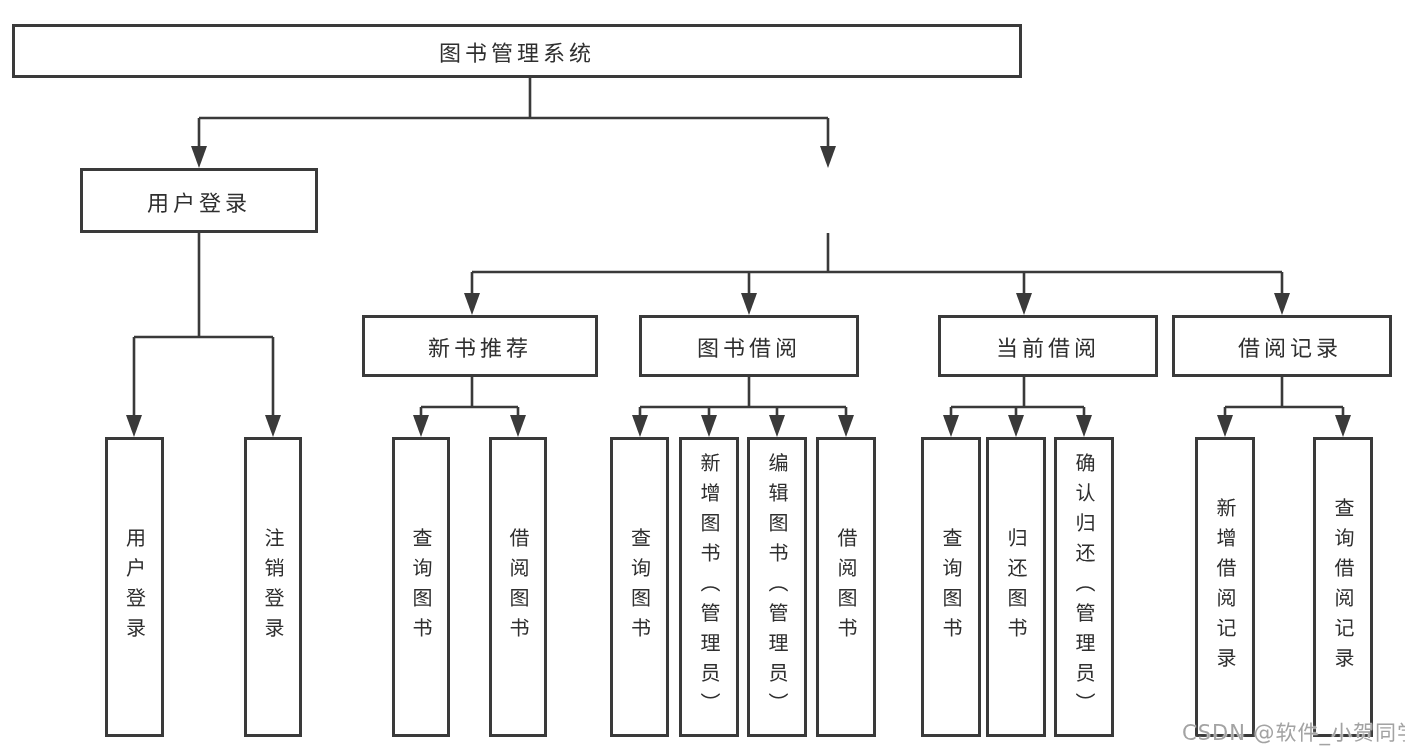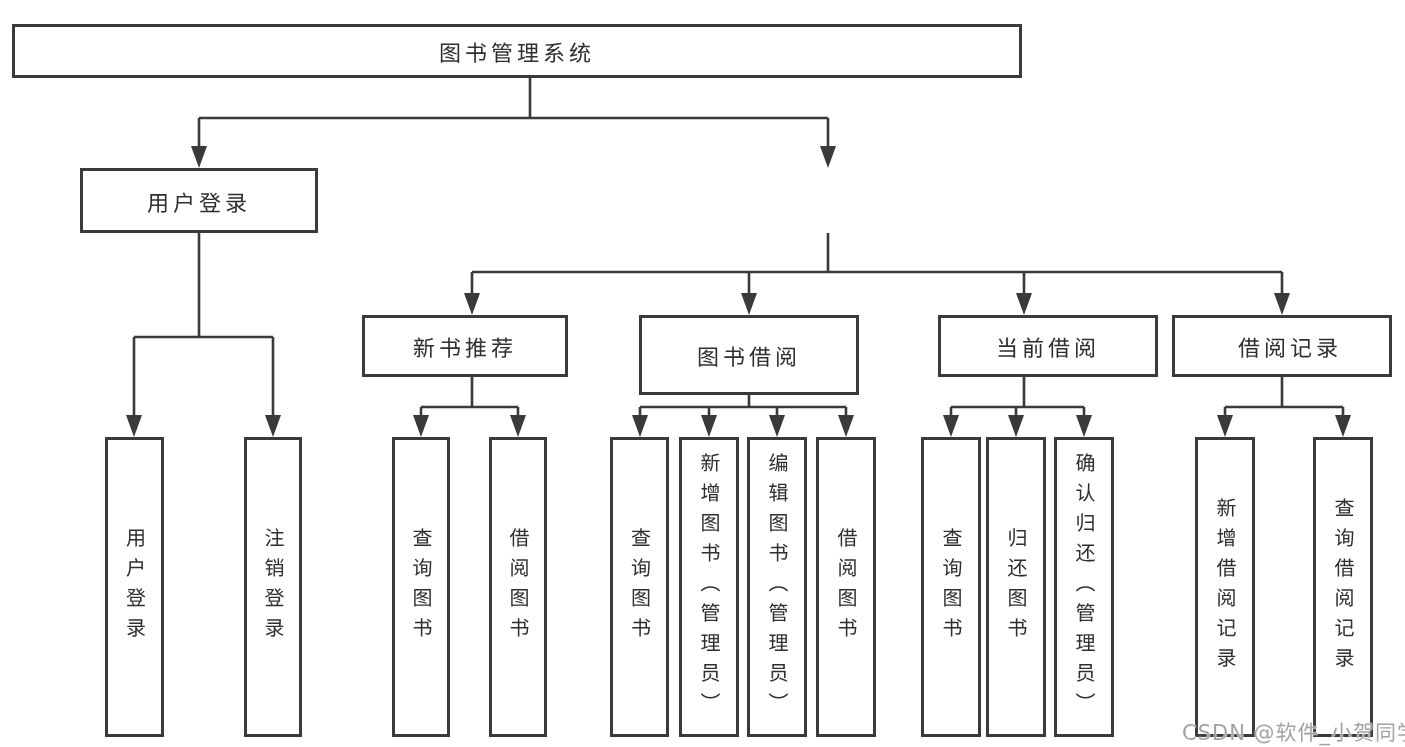--- a/index.html
+++ b/index.html
@@ -102,24 +102,24 @@
   </svg>
 
   <div class="node h" style="left:12px;top:14px;width:1010px;height:54px;margin-top:10px;">
     <span>图书管理系统</span>
   </div>
 
   <div class="node h" style="left:80px;top:168px;width:238px;height:65px;">
     <span>用户登录</span>
   </div>
 
-  <div class="node h" style="left:362px;top:315px;width:206px;height:62px;">
+  <div class="node h" style="left:362px;top:315px;width:236px;height:62px;">
     <span>新书推荐</span>
   </div>
-  <div class="node h" style="left:639px;top:315px;width:220px;height:80px;">
+  <div class="node h" style="left:639px;top:315px;width:220px;height:62px;">
     <span>图书借阅</span>
   </div>
   <div class="node h" style="left:914px;top:315px;width:220px;height:62px;margin-left:24px;">
     <span>当前借阅</span>
   </div>
   <div class="node h" style="left:1172px;top:315px;width:220px;height:62px;padding-left:16px;">
     <span>借阅记录</span>
   </div>
 
   <div class="node v" style="left:105px;top:437px;width:59px;height:300px;">

